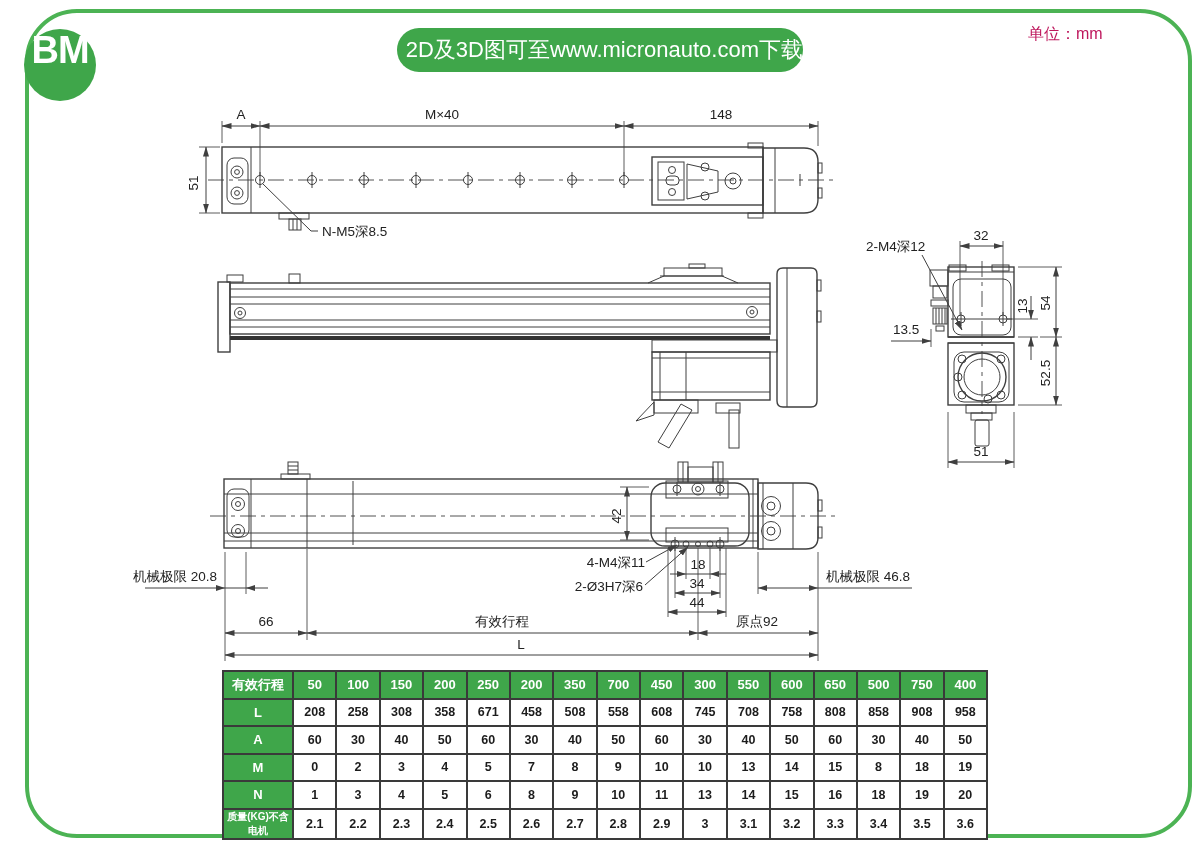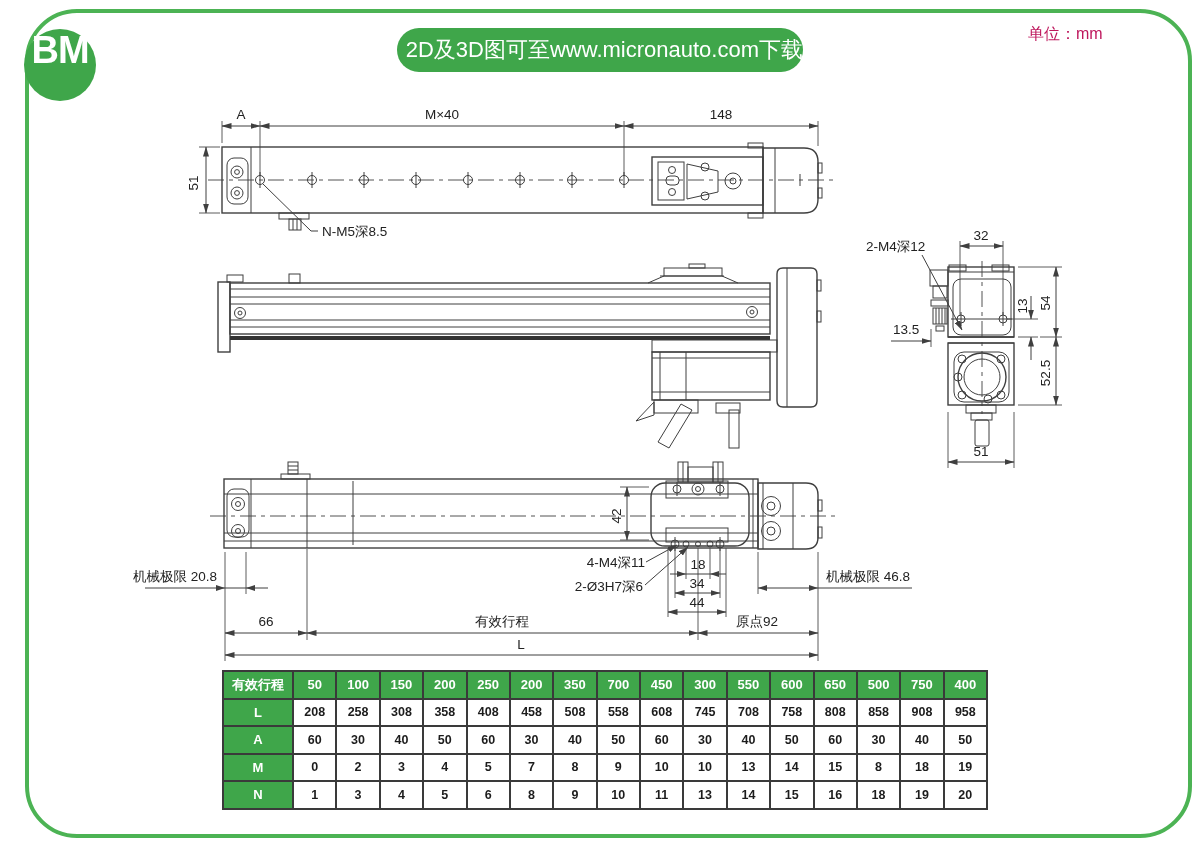--- a/index.html
+++ b/index.html
@@ -394,21 +394,21 @@
           <td class="green">500</td>
           <td class="green">750</td>
           <td class="green">400</td>
         </tr>
         <tr>
           <th>L</th>
           <td>208</td>
           <td>258</td>
           <td>308</td>
           <td>358</td>
-          <td>408</td>
+          <td>671</td>
           <td>458</td>
           <td>508</td>
           <td>558</td>
           <td>608</td>
           <td>745</td>
           <td>708</td>
           <td>758</td>
           <td>808</td>
           <td>858</td>
           <td>908</td>
@@ -464,15 +464,34 @@
           <td>10</td>
           <td>11</td>
           <td>13</td>
           <td>14</td>
           <td>15</td>
           <td>16</td>
           <td>18</td>
           <td>19</td>
           <td>20</td>
         </tr>
+        <tr>
+          <th class="small">质量(KG)不含电机</th>
+          <td>2.1</td>
+          <td>2.2</td>
+          <td>2.3</td>
+          <td>2.4</td>
+          <td>2.5</td>
+          <td>2.6</td>
+          <td>2.7</td>
+          <td>2.8</td>
+          <td>2.9</td>
+          <td>3</td>
+          <td>3.1</td>
+          <td>3.2</td>
+          <td>3.3</td>
+          <td>3.4</td>
+          <td>3.5</td>
+          <td>3.6</td>
+        </tr>
       </tbody>
   </table>
 </div>
 
 </body></html>

